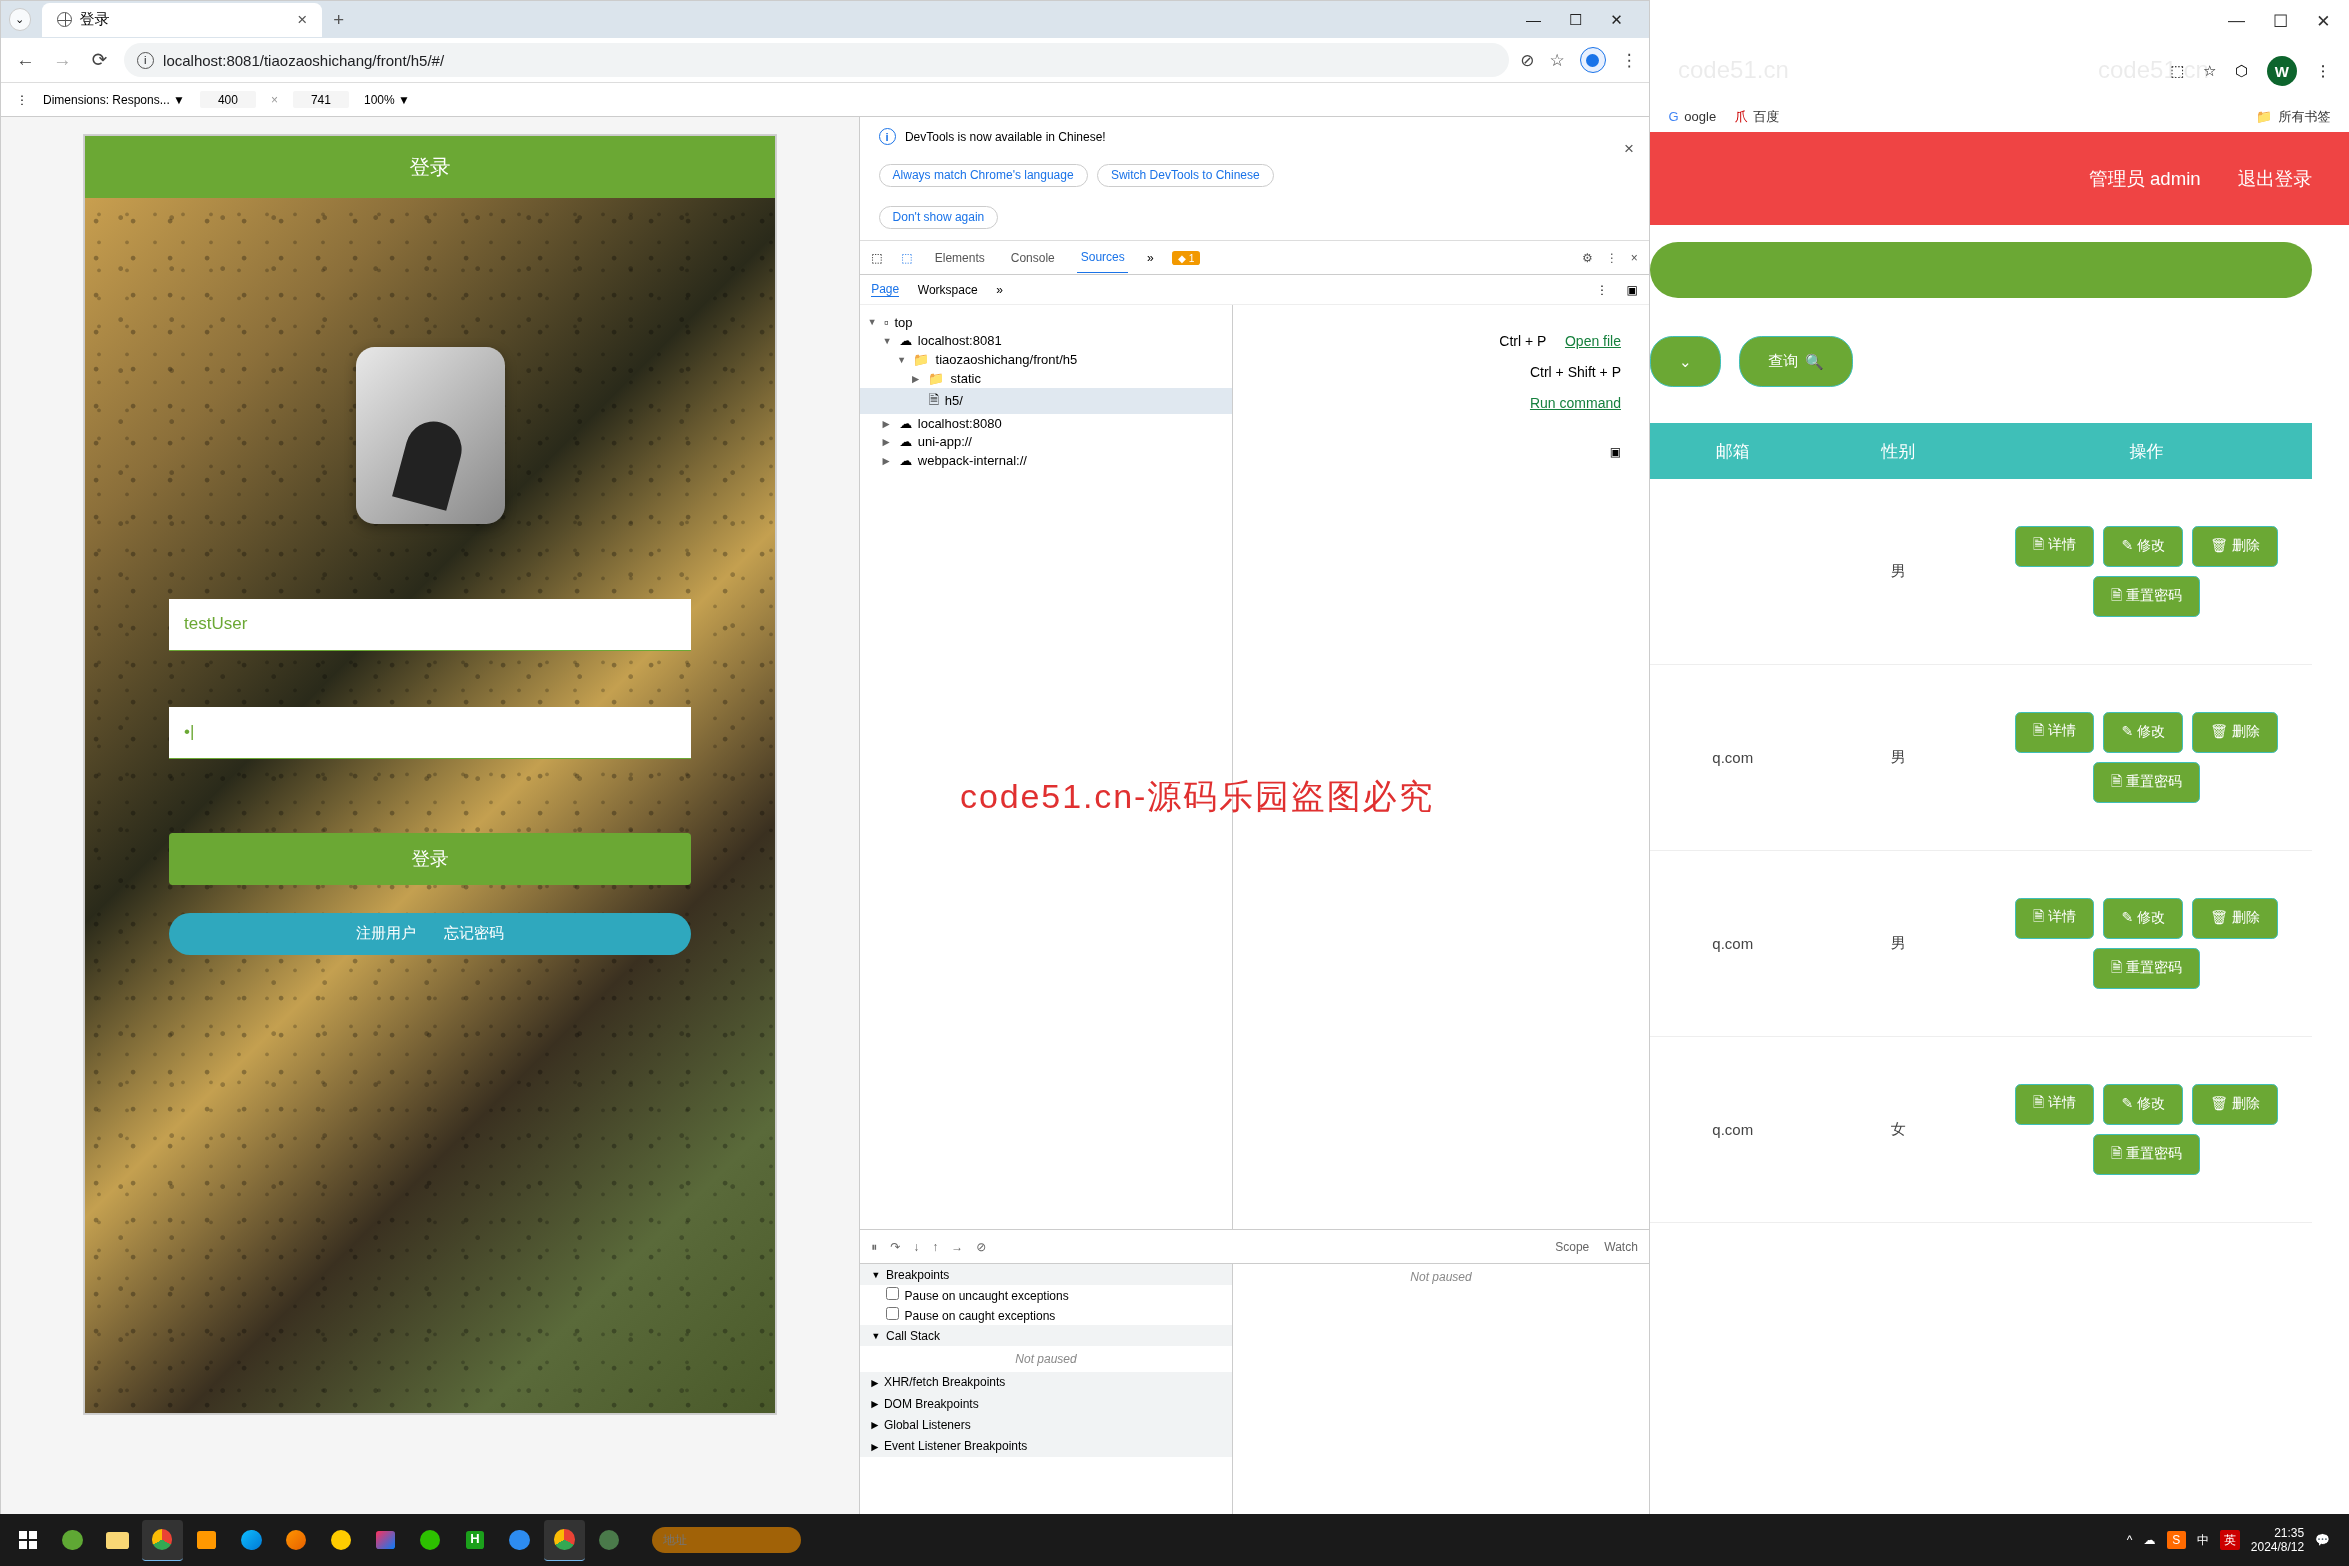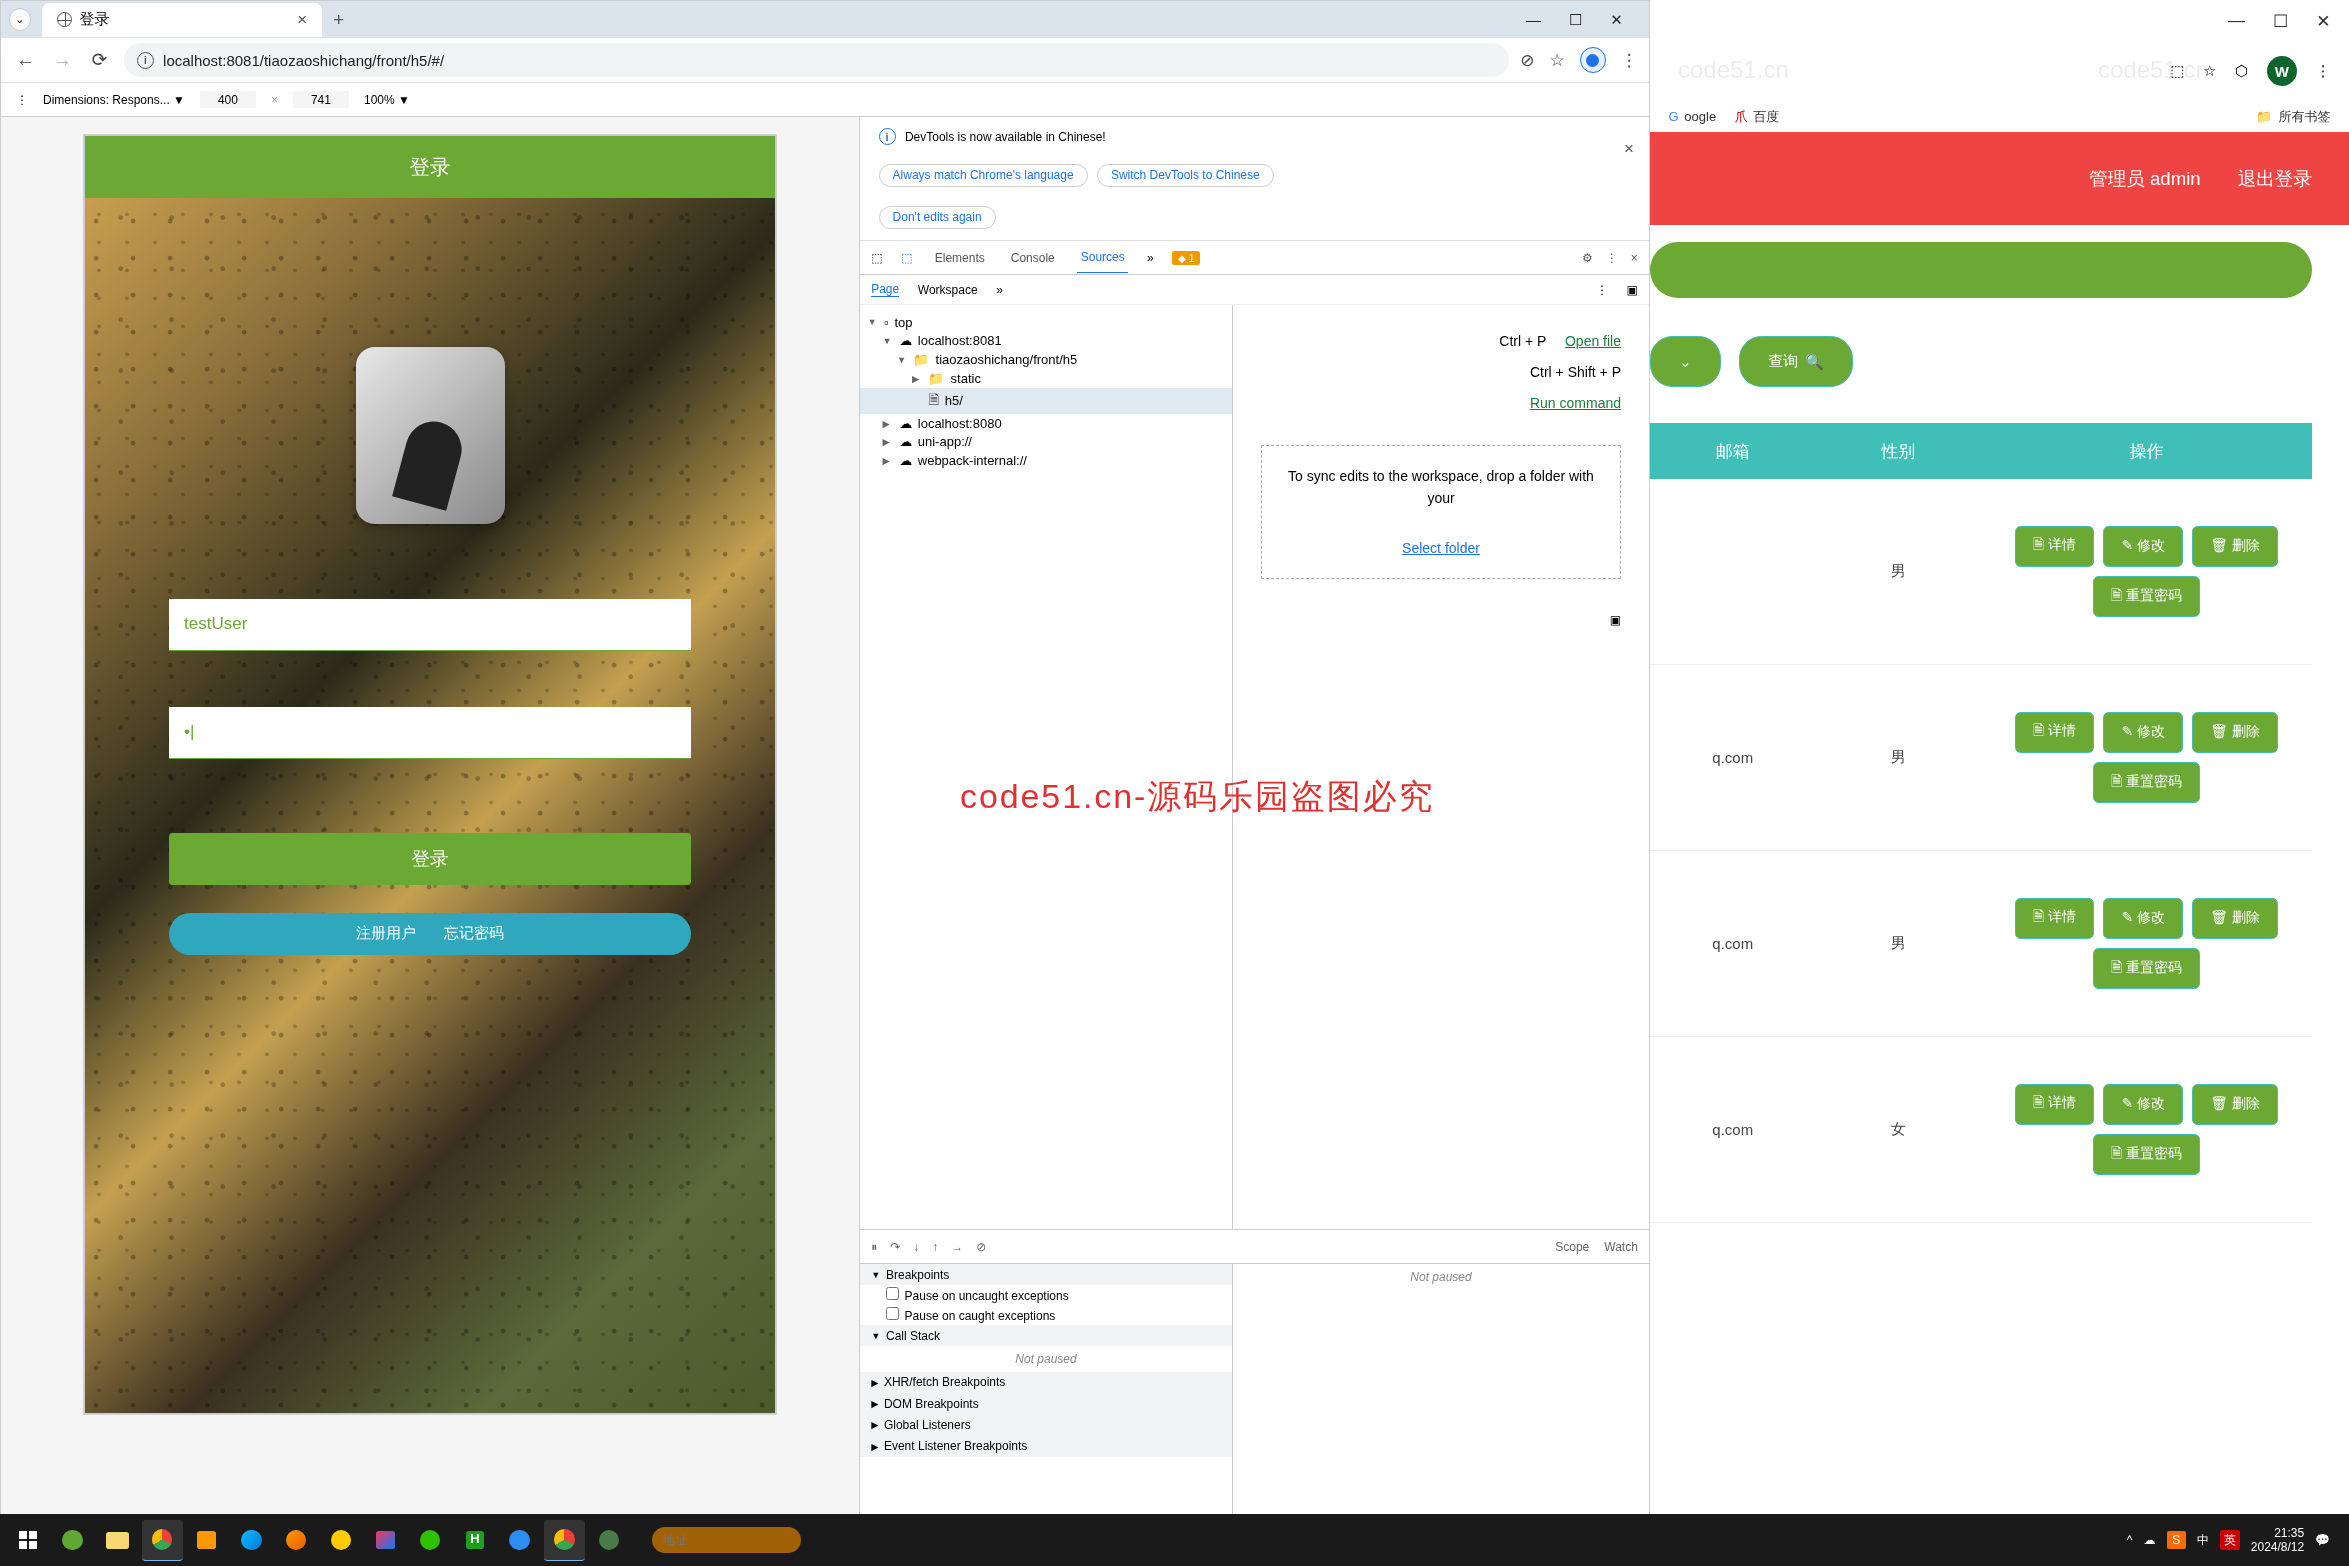--- a/index.html
+++ b/index.html
@@ -206,21 +206,21 @@
 
     <div class="devtools">
       <div class="dt-banner">
         <span class="dt-banner-icon">i</span>
         <span>DevTools is now available in Chinese!</span>
         <span class="dt-banner-close">×</span>
         <div style="width:100%"></div>
         <span class="dt-banner-chip">Always match Chrome's language</span>
         <span class="dt-banner-chip">Switch DevTools to Chinese</span>
         <div style="width:100%"></div>
-        <span class="dt-banner-chip">Don't edits again</span>
+        <span class="dt-banner-chip">Don't show again</span>
       </div>
 
       <div class="dt-tabs">
         <span>⬚</span>
         <span style="color:#1a73e8">⬚</span>
         <span class="tab-item">Elements</span>
         <span class="tab-item">Console</span>
         <span class="tab-item active">Sources</span>
         <span>»</span>
         <span class="warn-badge">◆ <span>1</span></span>
@@ -286,25 +286,20 @@
           <div class="kbd-row">
               <span>Ctrl + P</span>
               <span class="link">Open file</span>
             </div>
           <div class="kbd-row">
               <span>Ctrl + Shift + P</span>
             </div>
           <div class="kbd-row">
               <span class="link">Run command</span>
             </div>
-          <div class="sync-box">
-            <div>To sync edits to the workspace, drop a folder with your</div>
-            <div style="height:28px"></div>
-            <div class="link">Select folder</div>
-          </div>
           <div style="margin-left:auto;margin-top:18.6px">▣</div>
         </div>
       </div>
 
       <div class="dt-debugger">
         <div class="dbg-toolbar">
           <span>⏸</span>
           <span>↷</span>
           <span>↓</span>
           <span>↑</span>

